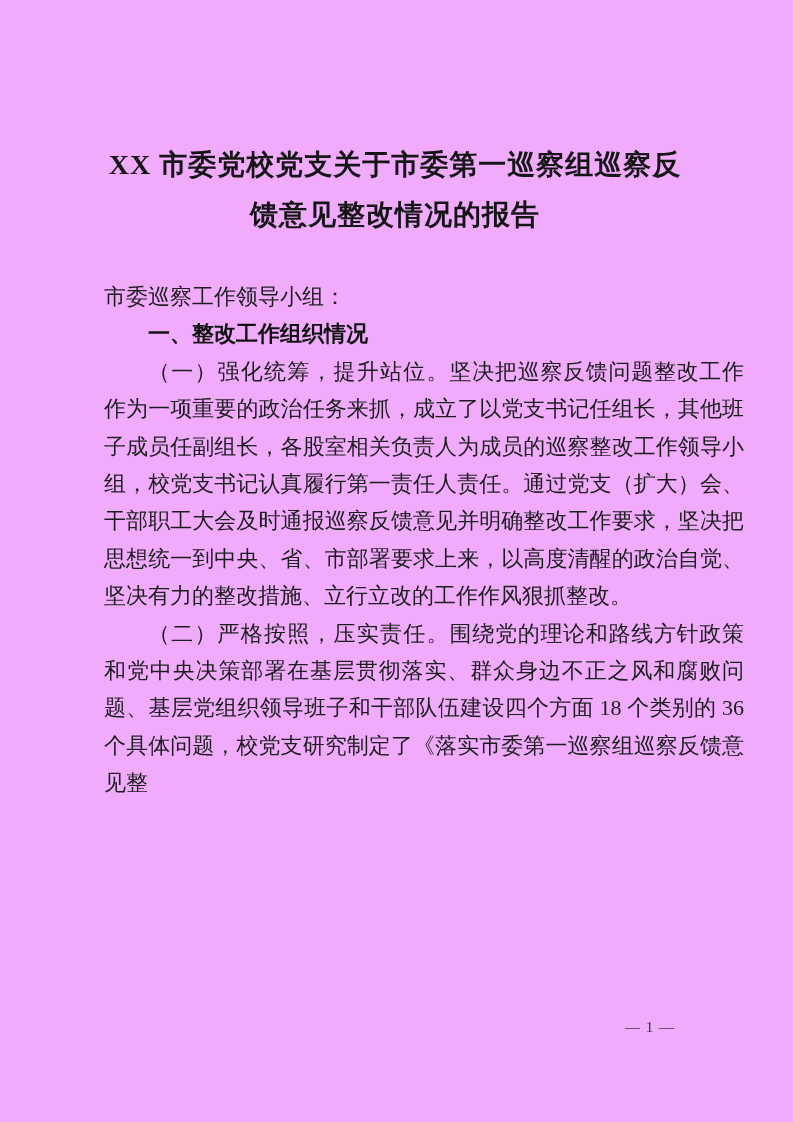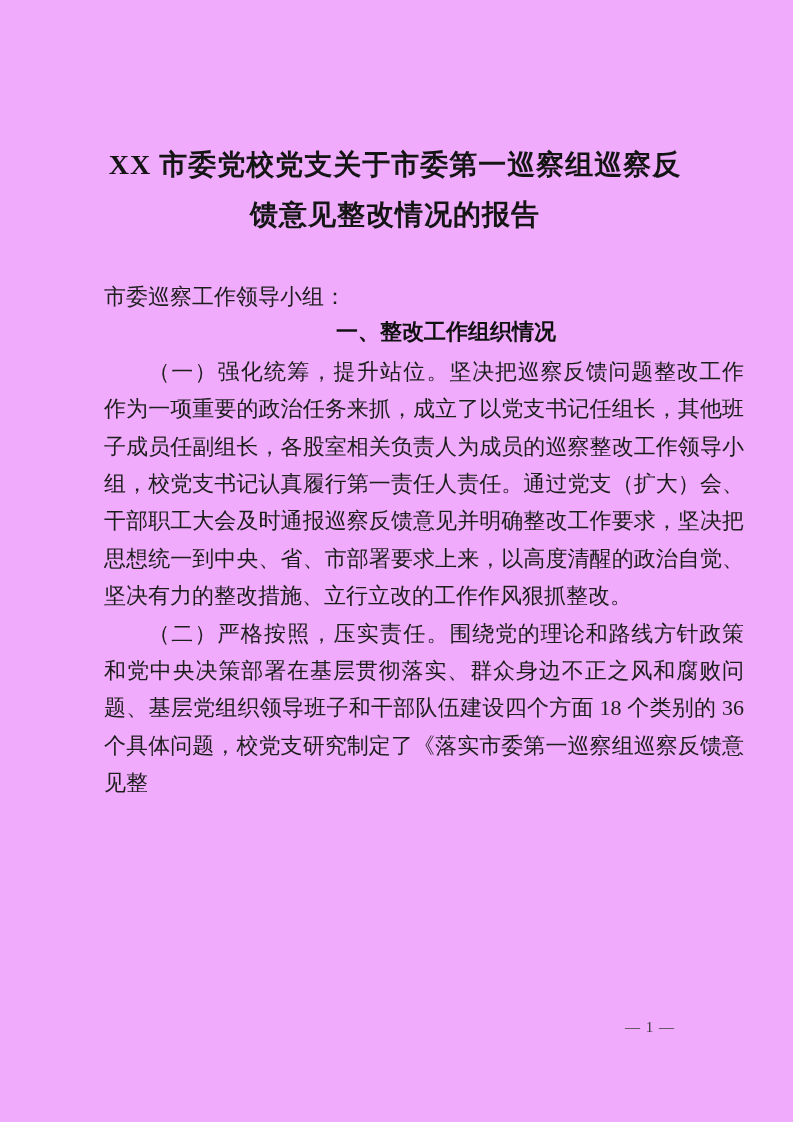--- a/index.html
+++ b/index.html
@@ -50,26 +50,26 @@
     margin: 0;
     padding: 0;
   }
   .para {
     text-indent: 44px;
   }
   .salutation {
     text-indent: 0;
   }
   h2.section-heading {
-    font-family: Liberation Mono, monospace;
+    font-family: Liberation Serif, serif;
     font-size: 22px;
     font-weight: bold;
     line-height: 37.4px;
     text-indent: 44px;
-    text-align: center;
+    text-align: left;
     color: #111111;
   }
   .lead-em {
     letter-spacing: 0.5px;
   }
   .page-footer {
     position: absolute;
     top: 1016px;
     right: 118px;
     font-size: 15px;

